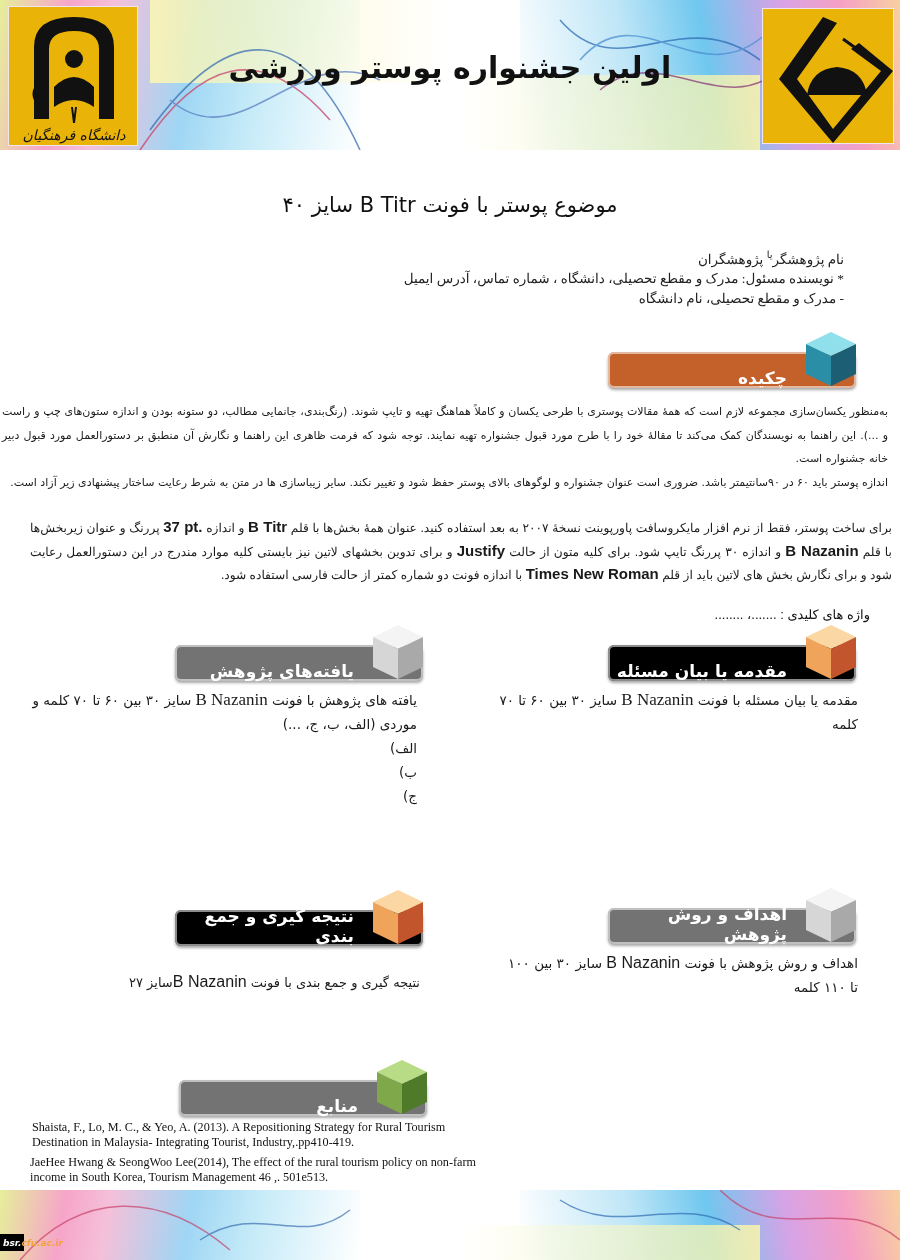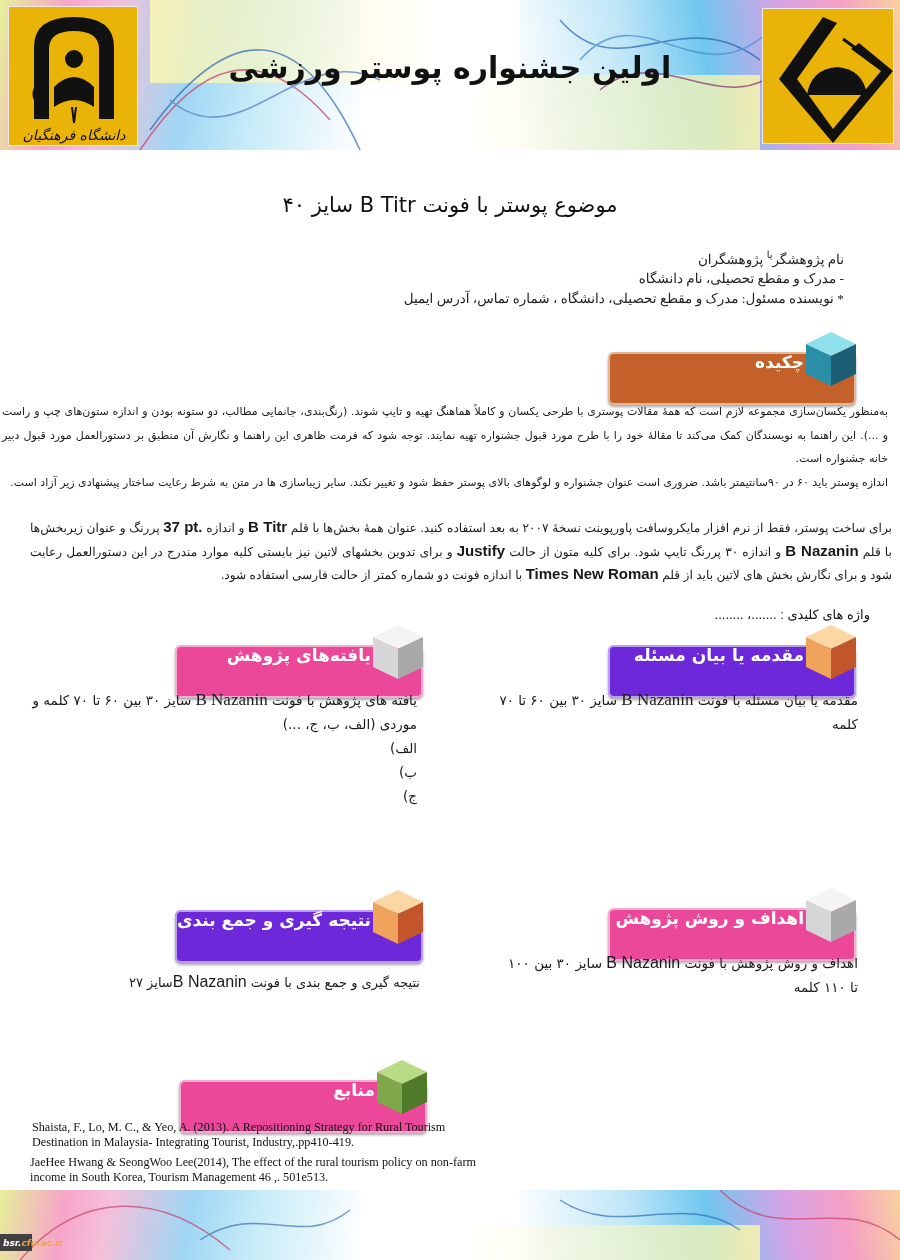--- a/index.html
+++ b/index.html
@@ -50,31 +50,31 @@
       font-family: "DejaVu Sans", sans-serif; font-weight: 400; font-size: 21px; direction: rtl;
     }
     .authors {
       position: absolute; top: 245px; right: 56px; width: 500px; direction: rtl; text-align: right;
       font-family: "Liberation Serif", serif; font-size: 13.5px; line-height: 19.5px; color: #222;
     }
     .authors sup { font-size: 10px; }
 
     
     .sec-head {
-      position: absolute; height: 53px; border-radius: 6px;
+      position: absolute; height: 36px; border-radius: 6px;
       box-shadow: 0 2px 3px rgba(0,0,0,0.35), inset 0 0 0 2px rgba(255,255,255,0.55);
       direction: rtl; color: #fff; font-weight: 900; font-size: 17px;
-      display: flex; align-items: flex-start; padding-right: 52px;
+      display: flex; align-items: flex-end; padding-right: 69px;
     }
     .sec-head .cube {
       position: absolute; right: -2px; top: -22px; width: 54px; height: 58px;
     }
     .sec-orange { background: #c4602a; }
-    .sec-purple { background: #ec4899; }
-    .sec-navy { background: #6d28d9; }
+    .sec-purple { background: #737373; }
+    .sec-navy { background: #000000; }
 
     
     .body-text {
       position: absolute; direction: rtl; text-align: justify;
       font-family: "DejaVu Sans", sans-serif; color: #1a1a1a;
     }
     .abstract-1 { top: 400px; left: 2px; width: 886px; font-size: 11px; line-height: 23.5px; }
     .abstract-2 { top: 516px; left: 30px; width: 862px; font-size: 12.2px; line-height: 21.5px; font-family: "Liberation Sans", sans-serif; }
     .abstract-2 b, .abstract-2 .latin { font-family: "Liberation Sans", sans-serif; font-size: 15px; }
     .keywords { position: absolute; top: 607px; right: 30px; direction: rtl; font-size: 13px; font-family: "Liberation Sans", sans-serif; }
@@ -84,21 +84,21 @@
     .col-text .latin-sans { font-family: "Liberation Sans", sans-serif; font-size: 16px; }
 
     .refs {
       position: absolute; left: 32px; top: 1120px; width: 460px;
       font-family: "Liberation Serif", serif; font-size: 12.2px; line-height: 15px; color: #111;
     }
     .refs .ref { margin-bottom: 5px; }
     .refs .ref2 { margin-left: -2px; }
 
     .site-badge {
-      position: absolute; left: 0; top: 1234px; width: 32px; height: 17px; background: #404040;
+      position: absolute; left: 0; top: 1234px; width: 24px; height: 17px; background: #000000;
       font-family: "DejaVu Sans", sans-serif; font-size: 9px; font-weight: bold; font-style: italic;
       color: #fff; display: flex; align-items: center; padding-left: 3px;
     }
     .site-badge .accent { color: #f2a33b; }
   </style>
 </head>
 <body>
 
 <div class="banner banner-top">
   <div class="grad-l"></div>
@@ -137,22 +137,22 @@
     </svg>
   </div>
 </div>
 
 <div class="poster-subject">موضوع پوستر با فونت  B Titr سایز ۴۰</div>
 
 <div class="authors">
   <div>
     <span>نام پژوهشگر</span><sup>یا</sup><span> پژوهشگران</span>
   </div>
+  <div>* نویسنده مسئول: مدرک و مقطع  تحصیلی، دانشگاه ، شماره تماس، آدرس ایمیل</div>
   <div>- مدرک و مقطع  تحصیلی، نام دانشگاه</div>
-  <div>* نویسنده مسئول: مدرک و مقطع  تحصیلی، دانشگاه ، شماره تماس، آدرس ایمیل</div>
 </div>
 
 <div class="sec-head sec-orange" style="left:608px; top:352px; width:248px;">
   <svg class="cube" viewBox="0 0 54 58">
     <polygon points="27,2 52,14 27,26 2,14" fill="#8fe0ea"></polygon>
     <polygon points="2,14 27,26 27,56 2,44" fill="#2a8fa6"></polygon>
     <polygon points="52,14 27,26 27,56 52,44" fill="#1c5f74"></polygon>
   </svg>
   <span>چکیده</span>
 </div>

